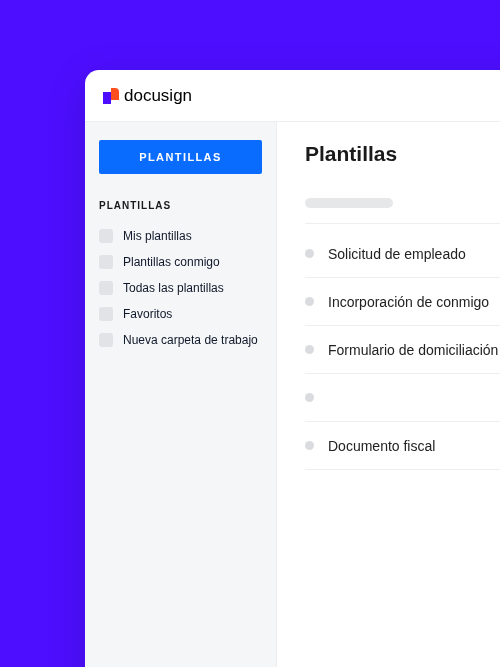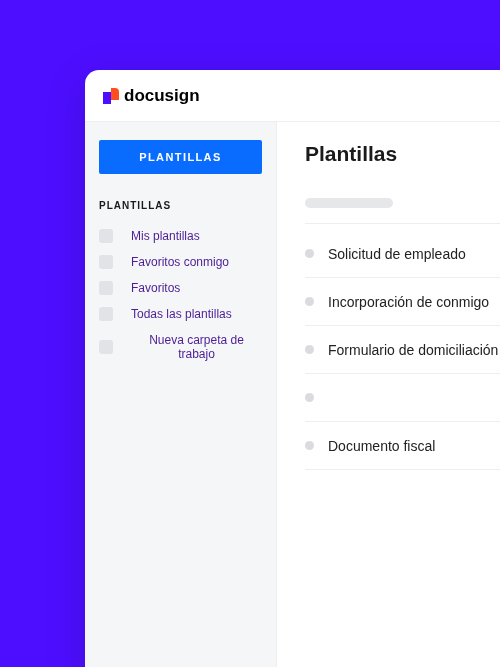--- a/index.html
+++ b/index.html
@@ -26,21 +26,21 @@
     height: 52px;
     display: flex;
     align-items: center;
     padding: 0 18px;
     border-bottom: 1px solid #eceef0;
   }
   .logo {
     display: flex;
     align-items: center;
     gap: 5px;
-    font-weight: 700;
+    font-weight: 400;
     font-size: 17px;
     color: #000;
   }
   .logo-mark {
     width: 16px;
     height: 16px;
     position: relative;
   }
   .logo-mark::before {
     content: "";
@@ -84,26 +84,25 @@
     font-weight: 700;
     letter-spacing: 1px;
     color: #1a1a1a;
     margin-top: 26px;
     margin-bottom: 12px;
   }
   .side-list { list-style: none; }
   .side-item {
     display: flex;
     align-items: center;
-    gap: 18px;
+    gap: 10px;
     font-size: 12px;
-    color: #4c1d95;
+    color: #0f172a;
     padding: 6px 0;
     cursor: pointer;
-    text-align: center;
   }
   .side-icon {
     width: 14px;
     height: 14px;
     border-radius: 3px;
     background: #e1e3e6;
     flex-shrink: 0;
   }
   .main {
     flex: 1;
@@ -165,29 +164,29 @@
       <button class="primary-btn">PLANTILLAS</button>
 
       <div class="section-title">PLANTILLAS</div>
       <ul class="side-list">
         <li class="side-item">
           <span class="side-icon"></span>
           <span>Mis plantillas</span>
         </li>
         <li class="side-item">
           <span class="side-icon"></span>
-          <span>Favoritos conmigo</span>
+          <span>Plantillas conmigo</span>
+        </li>
+        <li class="side-item">
+          <span class="side-icon"></span>
+          <span>Todas las plantillas</span>
         </li>
         <li class="side-item">
           <span class="side-icon"></span>
           <span>Favoritos</span>
-        </li>
-        <li class="side-item">
-          <span class="side-icon"></span>
-          <span>Todas las plantillas</span>
         </li>
       </ul>
 
       <ul class="side-list">
         <li class="side-item">
           <span class="side-icon"></span>
           <span>Nueva carpeta de trabajo</span>
         </li>
       </ul>
     </aside>

